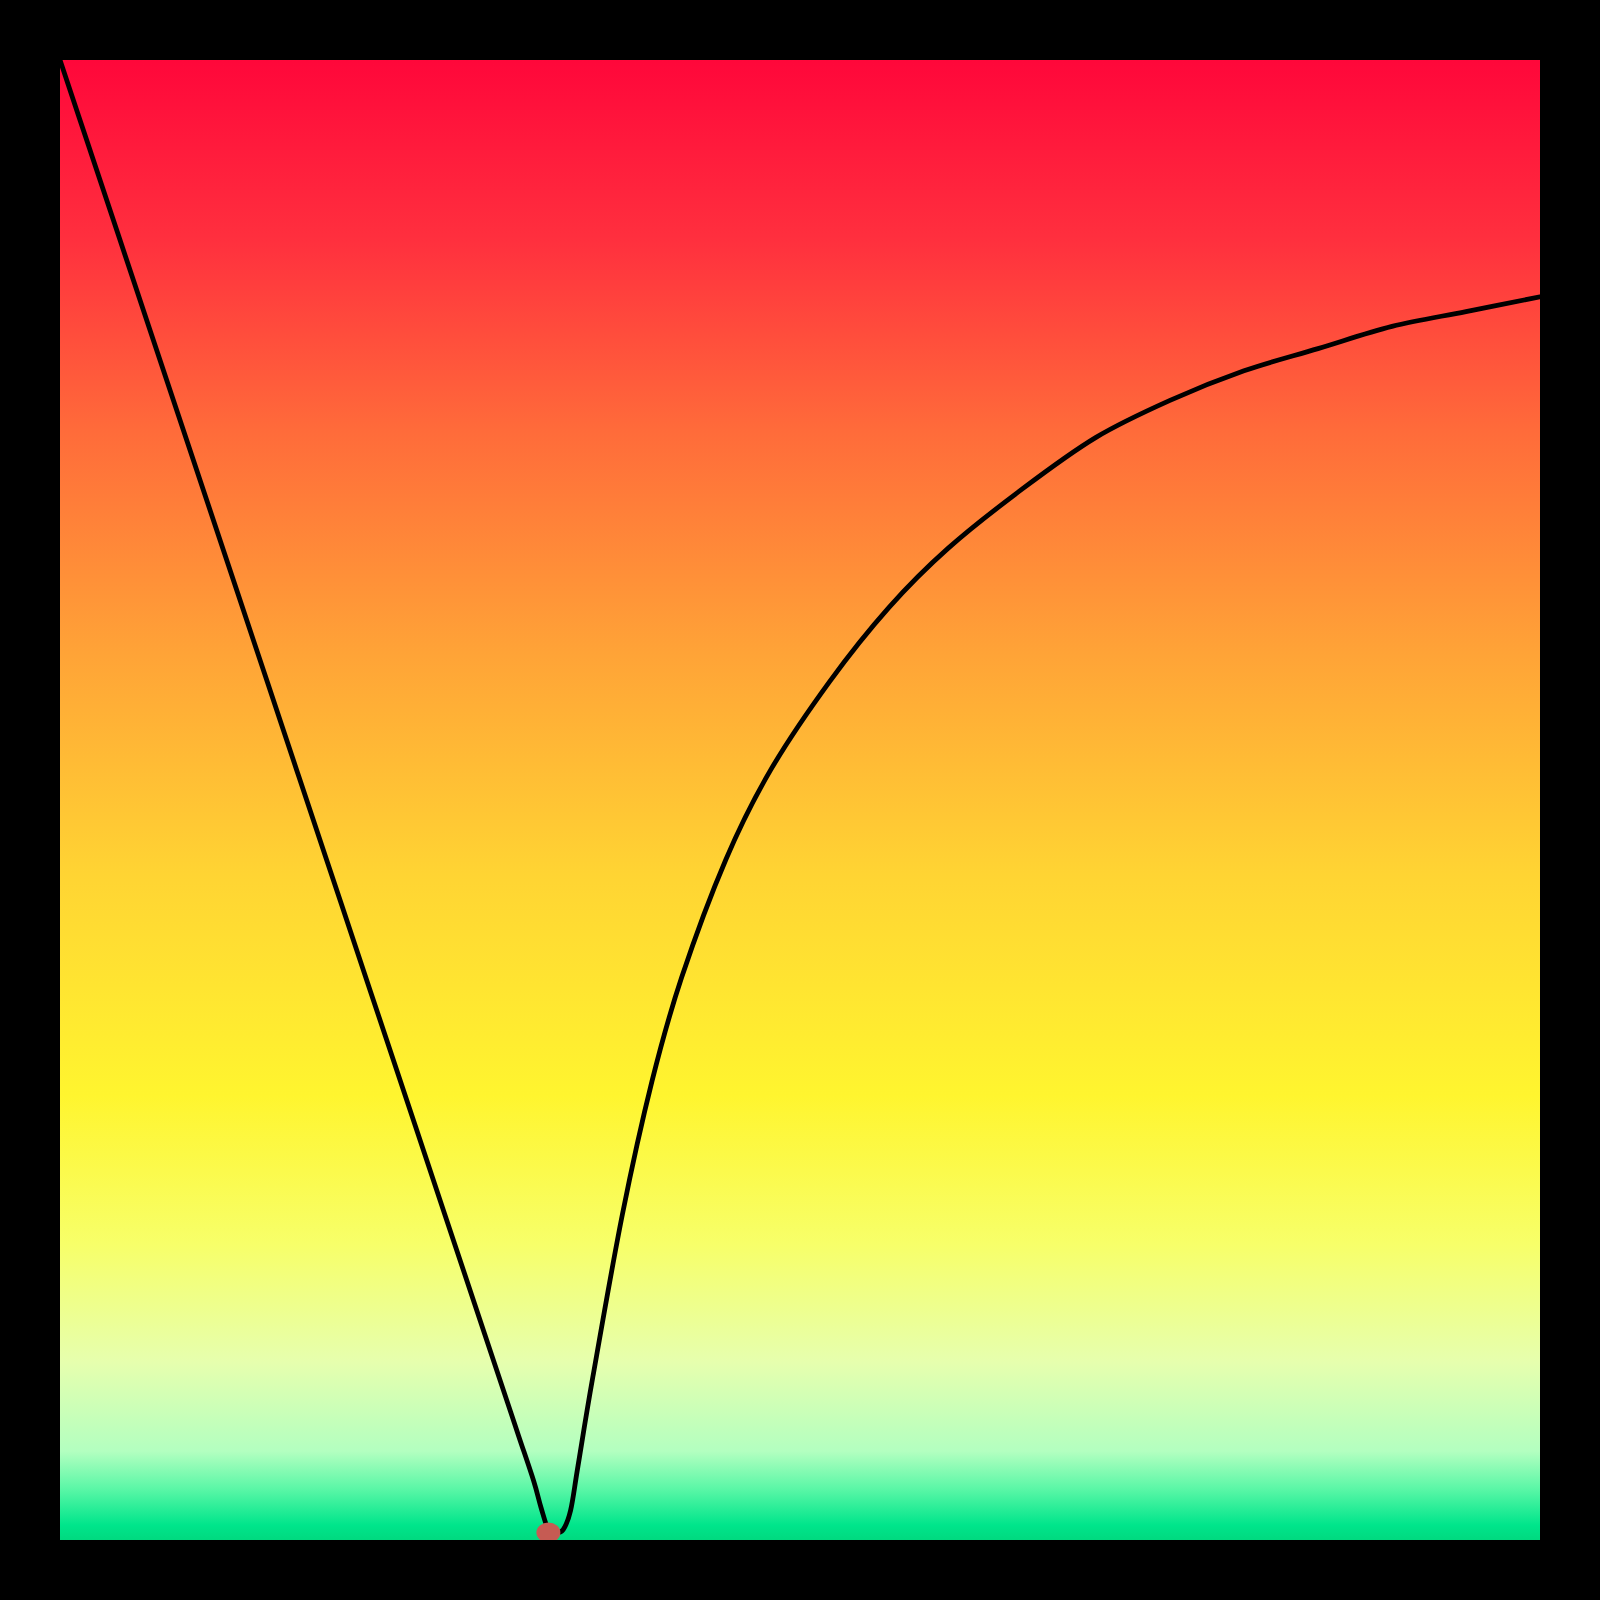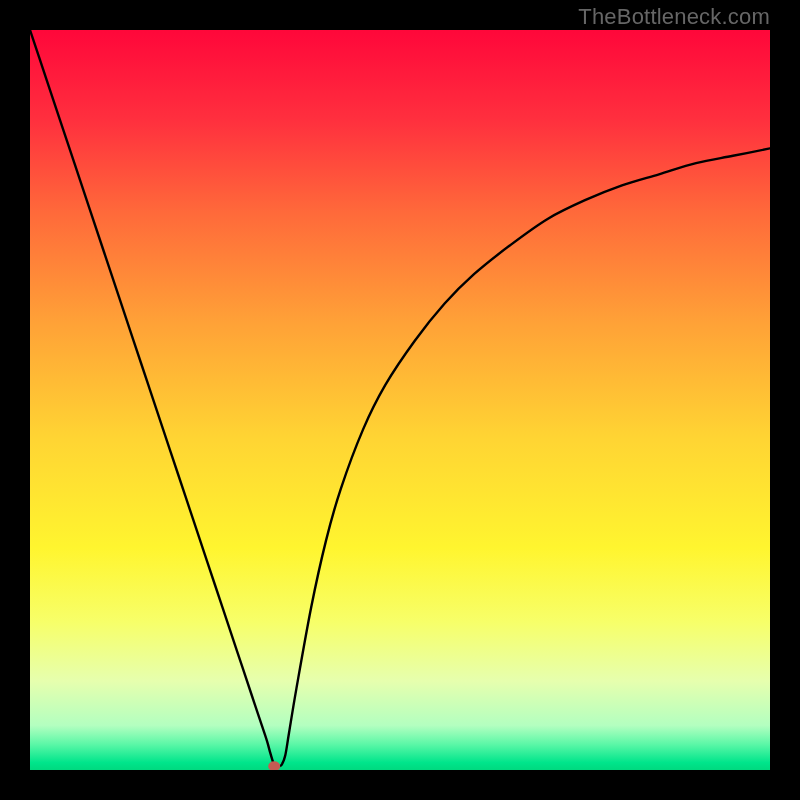--- a/index.html
+++ b/index.html
@@ -35,21 +35,20 @@
     letter-spacing: 0.2px;
   }
   svg {
     display: block;
   }
 </style>
 </head>
 <body>
 
 <div class="frame">
-  <div class="watermark">TheBottleneck.com</div>
 
   <div class="plot-area">
     <svg id="chart-svg" width="740" height="740" viewBox="0 0 740 740" preserveAspectRatio="none">
       <defs>
         <linearGradient id="bg-grad" x1="0" y1="0" x2="0" y2="1">
             <stop offset="0%" stop-color="#ff073a"></stop>
             <stop offset="12%" stop-color="#ff2f3e"></stop>
             <stop offset="25%" stop-color="#ff6b3a"></stop>
             <stop offset="40%" stop-color="#ffa337"></stop>
             <stop offset="55.00000000000001%" stop-color="#ffd433"></stop>

